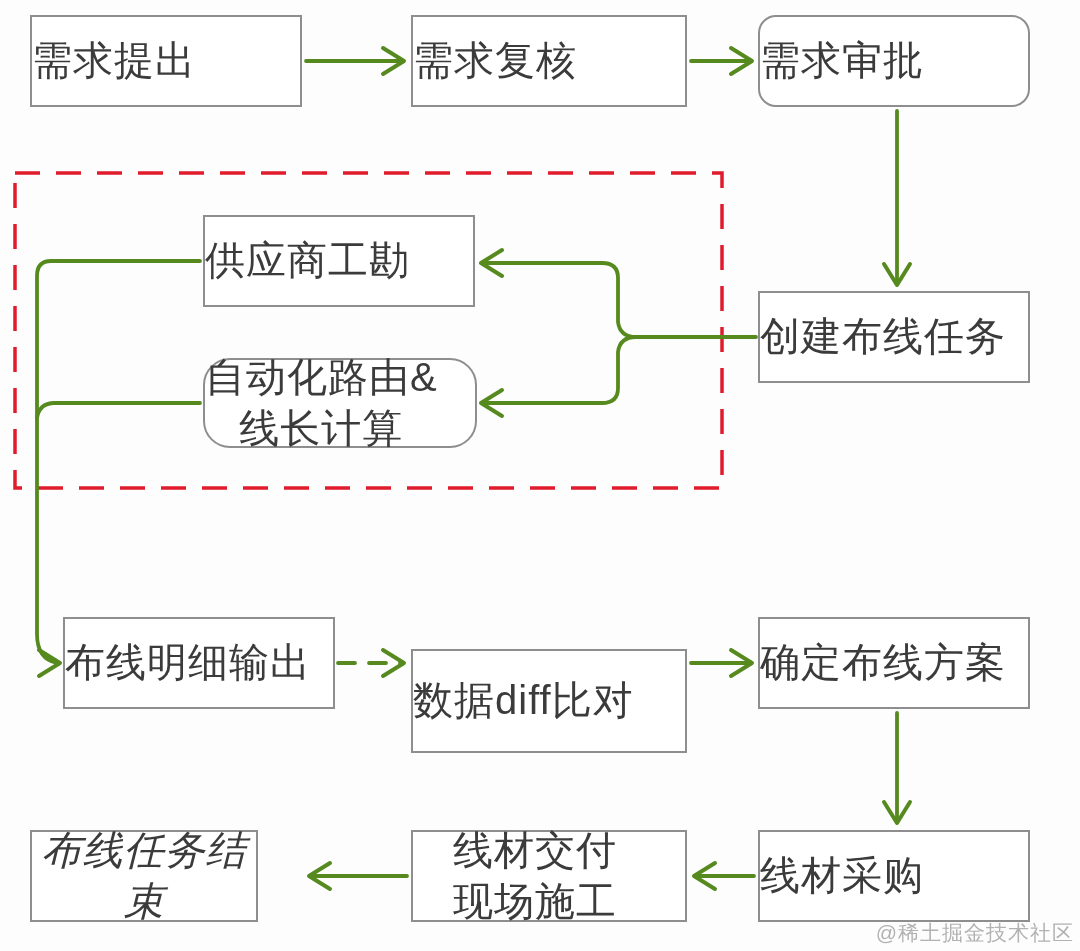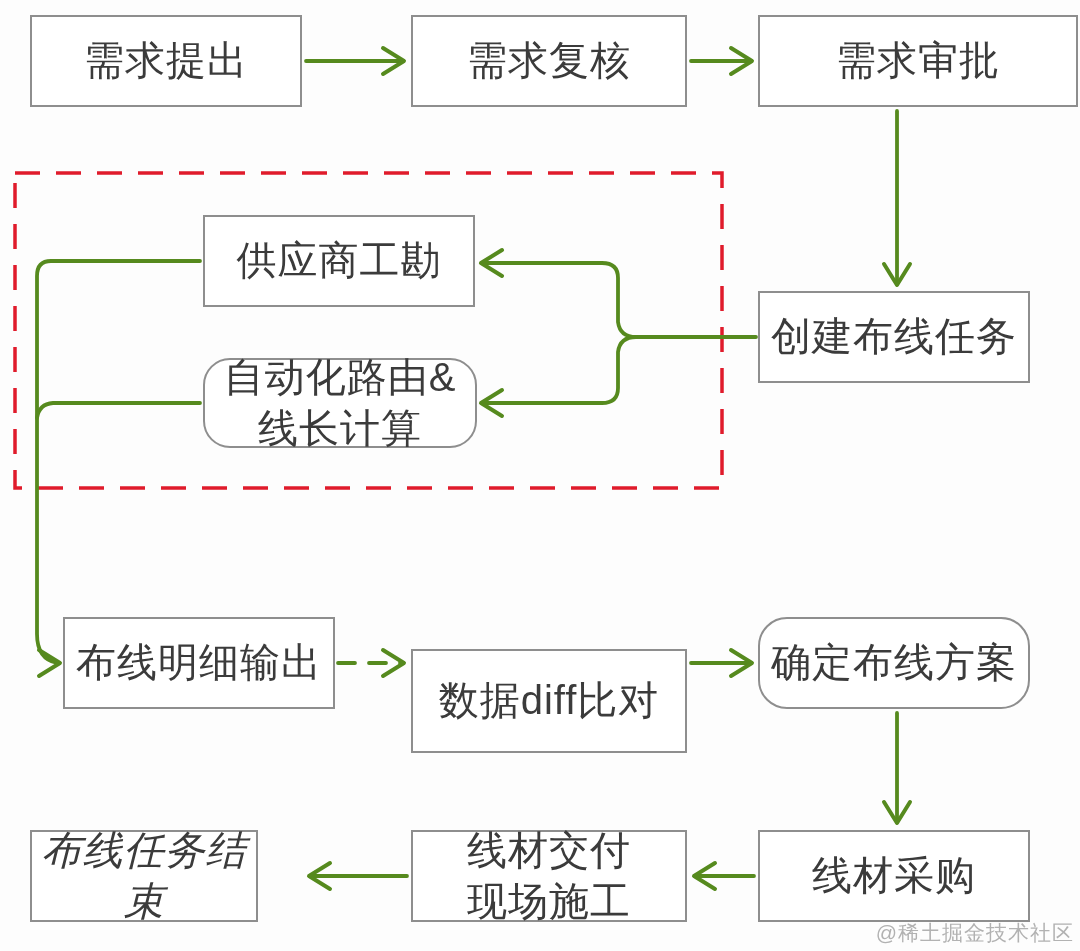--- a/index.html
+++ b/index.html
@@ -17,21 +17,21 @@
     width: 1080px; height: 951px;
     pointer-events: none;
   }
   .node {
     position: absolute;
     box-sizing: border-box;
     background: #ffffff;
     border: 2.5px solid #8e8e8e;
     display: flex;
     align-items: center;
-    justify-content: center;
+    justify-content: flex-start;
     text-align: center;
     font-size: 40px;
     line-height: 1.28;
     color: #3b3b3b;
     white-space: pre-line;
     letter-spacing: 1px;
   }
   .watermark {
     position: absolute;
     right: 6px;
@@ -83,21 +83,21 @@
       <path d="M407,876 L310,876" marker-end="url(#chev)"></path>
     </g>
   </svg>
 
   <div class="node" style="left:30px;  top:15px;  width:272px; height:92px;">
     <span>需求提出</span>
   </div>
   <div class="node" style="left:411px; top:15px;  width:276px; height:92px;">
     <span>需求复核</span>
   </div>
-  <div class="node" style="left:758px; top:15px;  width:320px; height:92px;">
+  <div class="node" style="left:758px; top:15px;  width:272px; height:92px;border-radius:18px;">
     <span>需求审批</span>
   </div>
 
   <div class="node" style="left:203px; top:215px; width:272px; height:92px;">
     <span>供应商工勘</span>
   </div>
 
   <div class="node" style="left:758px; top:291px; width:272px; height:92px;">
     <span>创建布线任务</span>
   </div>
@@ -105,28 +105,28 @@
     <span>自动化路由&amp;
 线长计算</span>
   </div>
 
   <div class="node" style="left:63px;  top:617px; width:272px; height:92px;">
     <span>布线明细输出</span>
   </div>
   <div class="node" style="left:411px; top:617px; width:276px; height:104px;margin-top:32px;">
     <span>数据diff比对</span>
   </div>
-  <div class="node" style="left:758px; top:617px; width:272px; height:92px;border-radius:29px;">
+  <div class="node" style="left:758px; top:617px; width:272px; height:92px;">
     <span>确定布线方案</span>
   </div>
 
   <div class="node" style="left:30px;  top:830px; width:228px; height:92px;font-style:italic;">
     <span>布线任务结束</span>
   </div>
-  <div class="node" style="left:411px; top:830px; width:276px; height:92px;">
+  <div class="node" style="left:411px; top:830px; width:276px; height:92px;padding-left:40px;">
     <span>线材交付
 现场施工</span>
   </div>
   <div class="node" style="left:758px; top:830px; width:272px; height:92px;">
     <span>线材采购</span>
   </div>
 
   <div class="watermark">@稀土掘金技术社区</div>
 </div>
 

